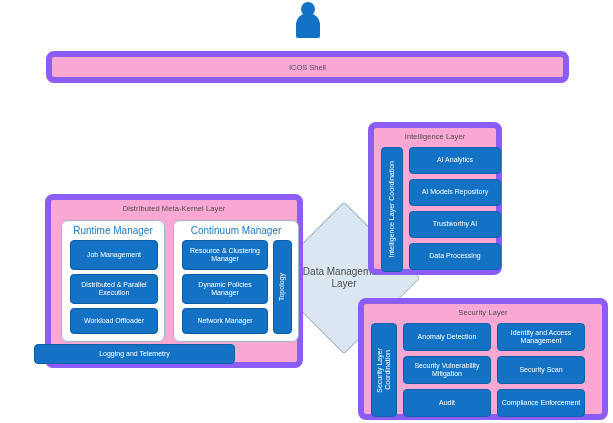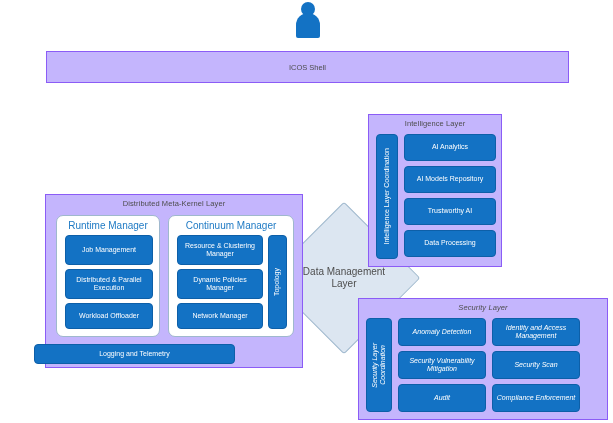--- a/index.html
+++ b/index.html
@@ -14,23 +14,23 @@
     overflow: hidden;
     font-family: "Liberation Sans", sans-serif;
     color: #4d4d4d;
   }
 
   
   .abs { position: absolute; box-sizing: border-box; }
 
   
   .panel {
-    background: #c4b5fd;
-    border: 1px solid #8b5cf6;
-    border-radius: 0;
+    background: #f9a8d4;
+    border: 6px solid #8b5cf6;
+    border-radius: 8px;
   }
   .panel-title {
     position: absolute;
     top: 4px;
     left: 0;
     width: 100%;
     text-align: center;
     font-size: 7.5px;
     color: #4d4d4d;
     letter-spacing: .1px;
@@ -136,25 +136,25 @@
     line-height: 1.25;
   }
 
   
   #mk-layer { left: 45px; top: 194px; width: 258px; height: 174px; }
   #mk-runtime  { left: 10px; top: 20px;  width: 104px; height: 122px; }
   #mk-continuum{ left: 122px; top: 20px; width: 126px; height: 122px; }
   #mk-logging  { left: 34px; top: 344px; width: 201px; height: 20px; }
 
   
-  #intel-layer { left: 368px; top: 114px; width: 134px; height: 153px; padding-left: 16px; }
+  #intel-layer { left: 368px; top: 122px; width: 134px; height: 153px; padding-left: 16px; }
   #intel-coord { left: 7px; top: 19px; width: 22px; height: 125px; }
 
   
-  #sec-layer { left: 358px; top: 298px; width: 250px; height: 122px; font-style: italic; }
+  #sec-layer { left: 358px; top: 298px; width: 250px; height: 122px; }
   #sec-coord { left: 7px; top: 19px; width: 26px; height: 94px; }
 </style>
 </head>
 <body>
 
 <div class="abs" id="actor">
   <div class="head"></div>
   <div class="body"></div>
 </div>
 

